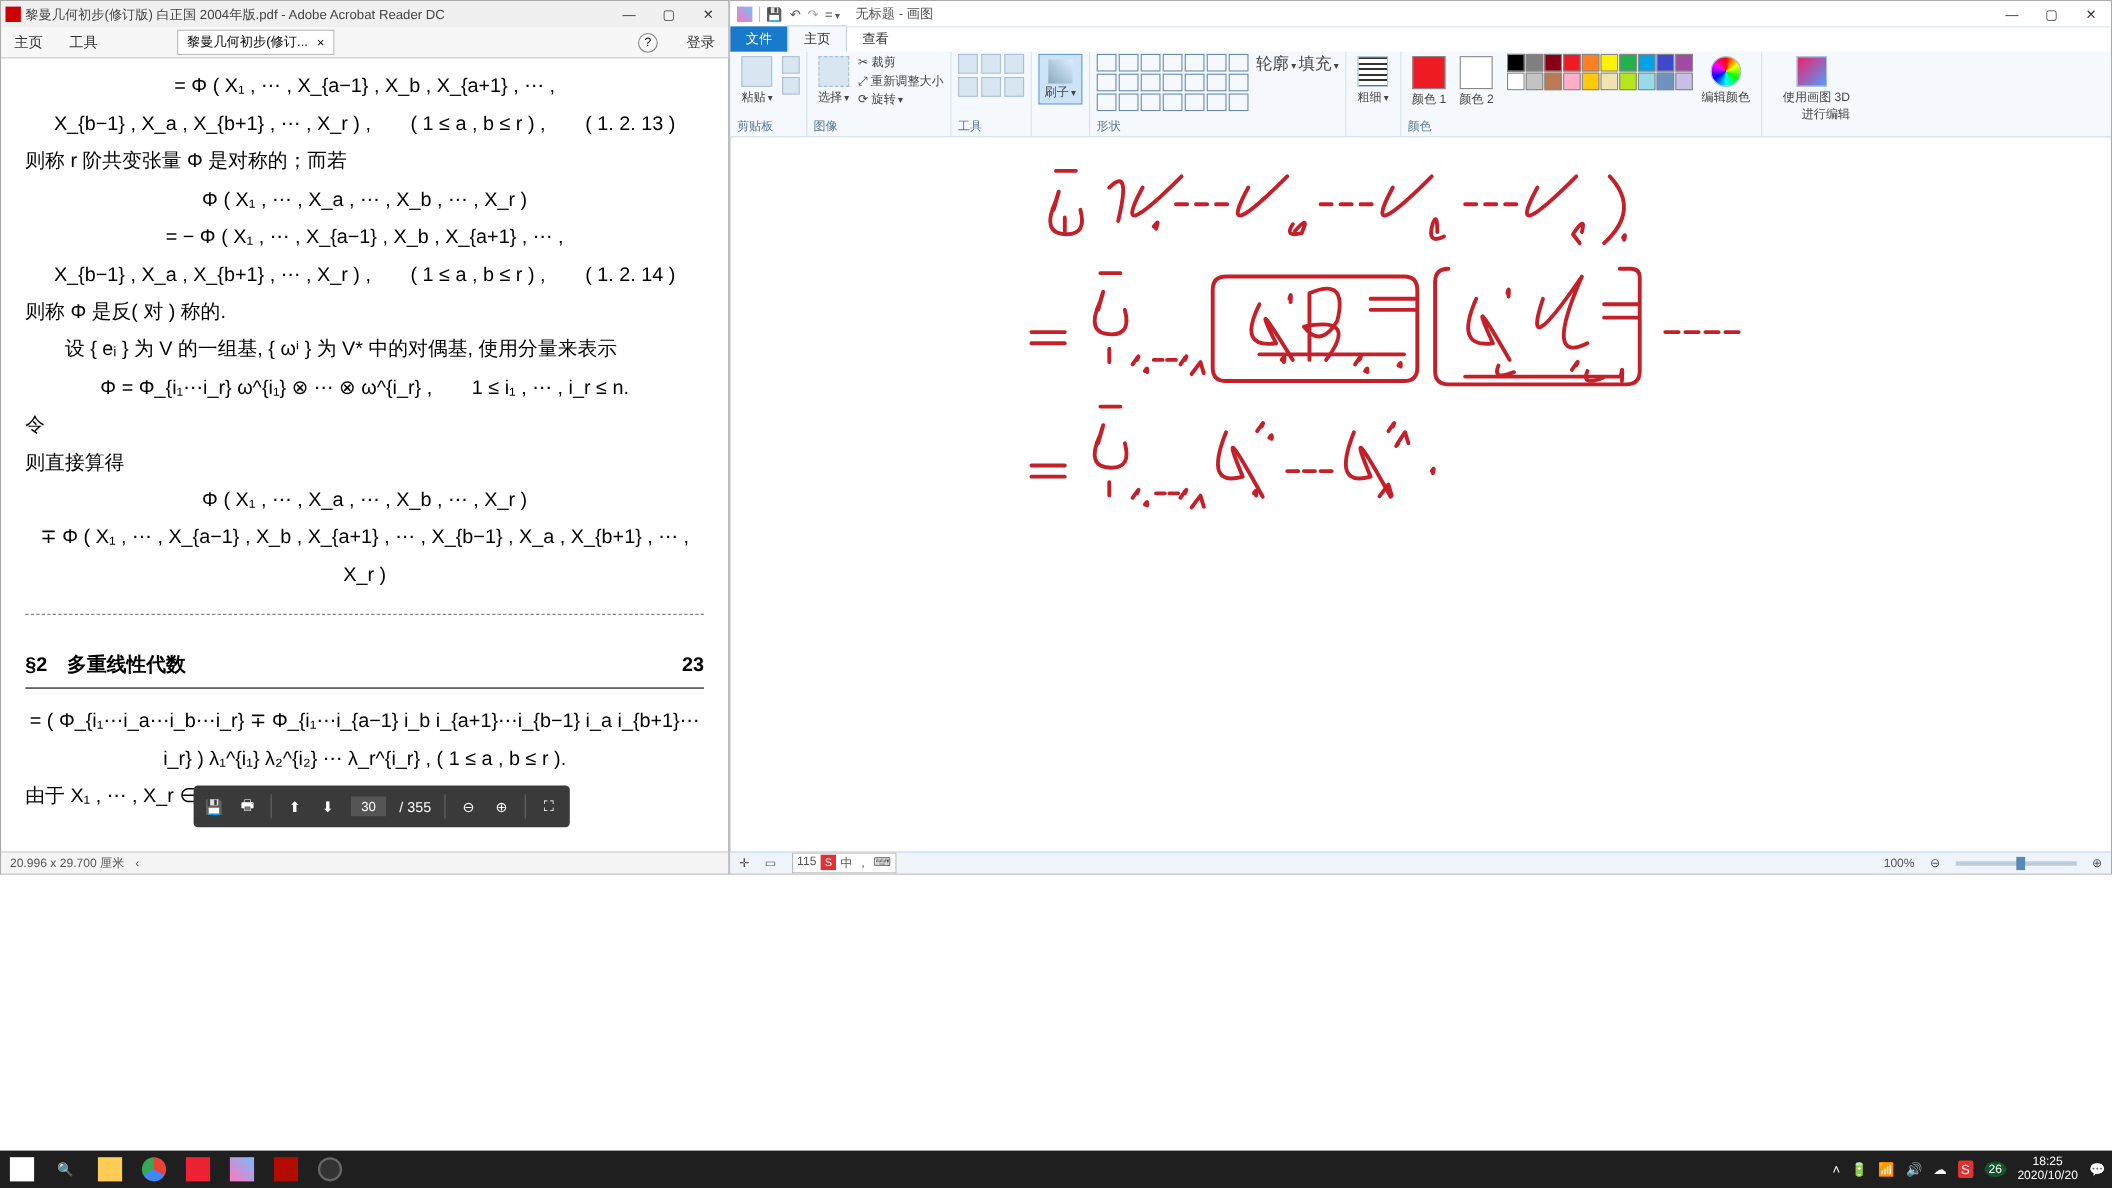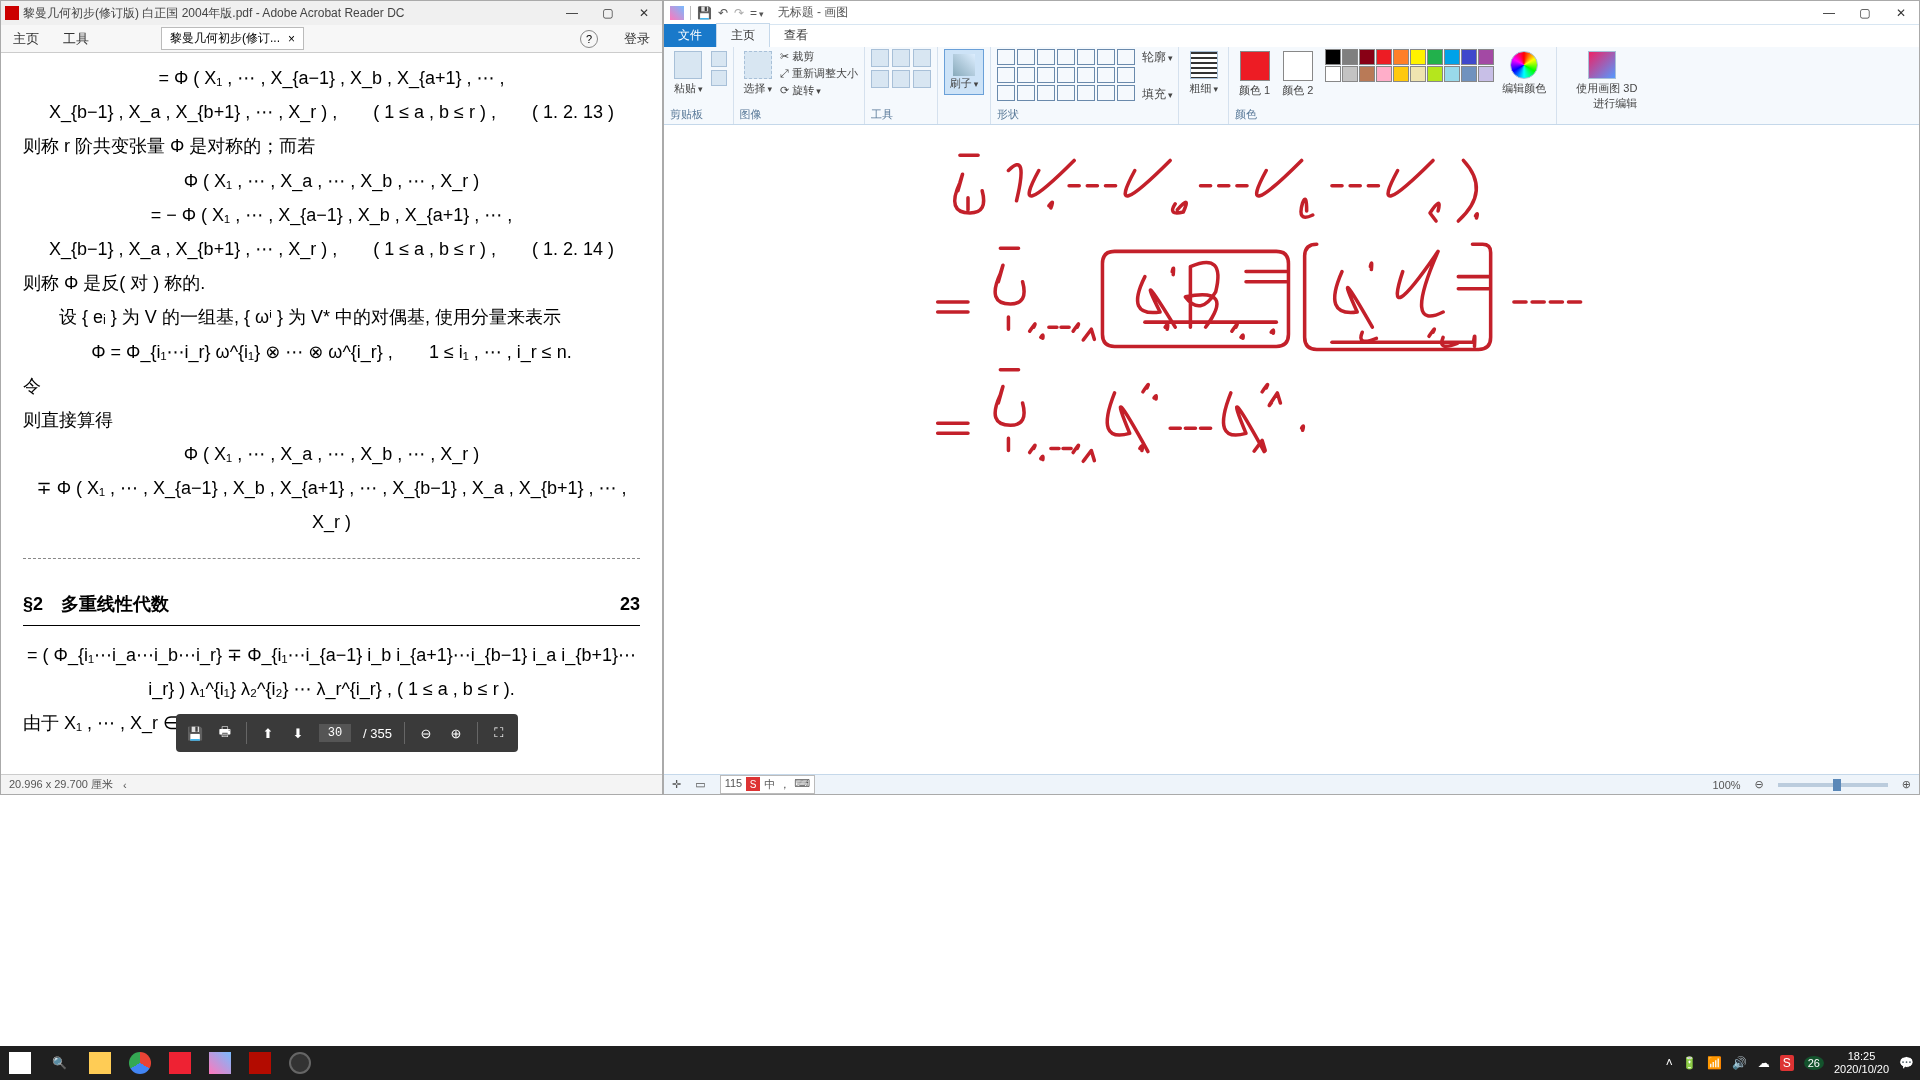--- a/index.html
+++ b/index.html
@@ -17,21 +17,21 @@
 #ac-menu .right { margin-left:auto; display:flex; align-items:center; }
 .help-icon { width:18px; height:18px; border:1px solid #888; border-radius:50%; display:flex; align-items:center; justify-content:center; font-size:11px; margin-right:14px;}
 #ac-doc { position:absolute; top:54px; left:4px; right:4px; bottom:22px; background:#fff; overflow:hidden; font-family:"Times New Roman",serif; font-size:18px; line-height:1.9; padding:6px 18px; color:#000;}
 #ac-doc .eq { text-align:center; }
 #ac-doc .dash { border-top:1.5px dashed #888; margin:18px 0;}
 #ac-doc .sec { display:flex; justify-content:space-between; font-weight:bold; margin-top:28px;}
 #ac-status { position:absolute; bottom:0; left:0; right:0; height:20px; background:#f4f4f4; font-size:11px; display:flex; align-items:center; padding:0 8px; color:#555; border-top:1px solid #ccc;}
 
 #ac-float { position:absolute; left:175px; bottom:42px; height:38px; background:#3a3a3a; border-radius:4px; display:flex; align-items:center; padding:0 10px; gap:12px; color:#fff; font-size:13px;}
 #ac-float .ico { width:18px; height:18px; display:flex; align-items:center; justify-content:center;}
-#ac-float input { width:32px; background:#555; border:none; color:#fff; text-align:center; font-size:12px; padding:2px;font-family:Liberation Mono, monospace;}
+#ac-float input { width:32px; background:#555; border:none; color:#fff; text-align:center; font-size:12px; padding:2px;}
 #ac-float .sep{ width:1px; height:22px; background:#666;}
 
 
 #paint { position:absolute; left:663px; top:0; right:0; height:795px; background:#fff; border:1px solid #aaa;}
 #pt-title { height:24px; background:#fff; display:flex; align-items:center; font-size:12px; color:#555; border-bottom:1px solid #d8e6f2;}
 #pt-title .qat { display:flex; align-items:center; gap:6px; padding:0 6px;}
 .qat-ico{ width:14px; height:14px; background:#2c7; }
 #pt-title .spacer{flex:1;}
 #pt-tabs { height:22px; display:flex; align-items:flex-end; font-size:12px;}
 .pt-tab { padding:3px 14px; color:#333; }
@@ -43,21 +43,21 @@
 .rg .lbl{ text-align:left; font-size:11px; color:#5a7a99; padding-bottom:2px;}
 .big-btn { display:flex; flex-direction:column; align-items:center; gap:2px; padding:2px 4px; font-size:11px;}
 .ico24{ width:28px; height:28px; background:#d8e6f2; border:1px solid #a8c0d8; }
 .ico16{ width:16px; height:16px; background:#d8e6f2; border:1px solid #a8c0d8; display:inline-block;}
 .tool-grid { display:grid; grid-template-columns:repeat(3,18px); grid-auto-rows:18px; gap:3px;}
 .tool-grid .ico16{ width:18px;height:18px;}
 .brush { width:40px; height:46px; border:1px solid #6aa0d8; background:#cde3f7; display:flex; flex-direction:column; align-items:center; justify-content:center; font-size:11px;}
 .brush .b-ico{ width:22px;height:22px;background:linear-gradient(45deg,#8ab,#def);}
 .shape-grid { display:grid; grid-template-columns:repeat(7,18px); grid-auto-rows:16px; gap:2px;}
 .shape-grid div{ border:1px solid #6a8aac; }
-.shape-side{ display:flex; flex-direction:column; gap:20px; font-size:12px; margin-left:3px;}
+.shape-side{ display:flex; flex-direction:row; gap:2px; font-size:15px; margin-left:3px;}
 .swatch { width:22px; height:22px; border:1px solid #888; }
 .swatch.big{ width:30px;height:30px;}
 .palette { display:grid; grid-template-columns:repeat(10,16px); grid-auto-rows:16px; gap:1px; margin-left:4px;}
 .palette div{ border:1px solid #888;}
 #pt-canvas { position:absolute; top:124px; left:4px; right:4px; bottom:22px; background:#fff; }
 #pt-canvas svg { width:100%; height:100%;}
 #pt-status { position:absolute; bottom:0; left:0; right:0; height:20px; background:#eef4fa; border-top:1px solid #c5d8ea; display:flex; align-items:center; font-size:11px; color:#555; padding:0 8px; gap:14px;}
 #pt-status .spacer{flex:1;}
 #pt-status .slider{ width:110px; height:4px; background:#bcd; position:relative;}
 #pt-status .slider::after{content:"";position:absolute;left:55px;top:-4px;width:8px;height:12px;background:#5a88b8;}

